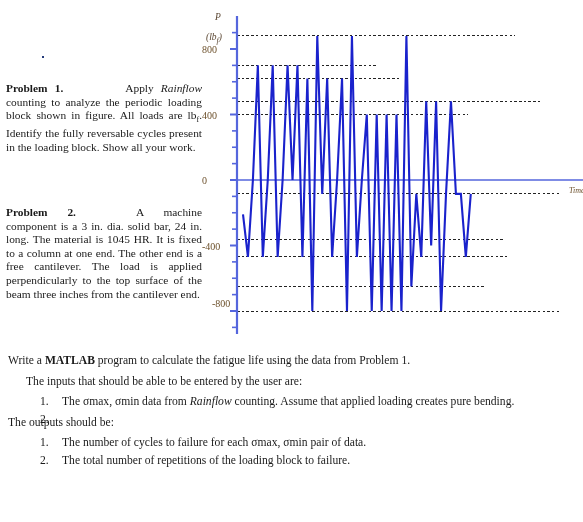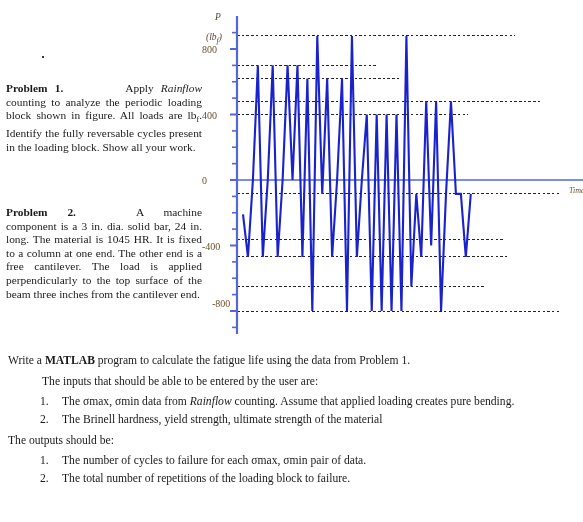--- a/index.html
+++ b/index.html
@@ -85,21 +85,21 @@
     left: 8px; top: 352px;
     width: 570px;
   }
   .btext {
     font-size: 11.6px;
     line-height: 17px;
   }
   .btext b { font-weight: bold; }
   .btext i { font-style: italic; }
   .line-0 { margin: 0 0 4px 0; }
-  .indent1 { margin: 0 0 4px 34px; }
+  .indent1 { margin: 0 0 4px 18px; }
   .numlist {
     margin: 0 0 4px 0;
     padding: 0;
     list-style: none;
   }
   .numlist li {
     position: relative;
     padding-left: 54px;
     margin-bottom: 2px;
     line-height: 16px;
@@ -185,21 +185,21 @@
 
     <p class="btext line-0"><span>Write a </span><b>MATLAB</b><span> program to calculate the fatigue life using the data from Problem 1.</span></p>
 
     <p class="btext indent1">The inputs that should be able to be entered by the user are:</p>
 
     <ul class="numlist btext">
       <li>
         <span class="num">1.</span><span>The σmax, σmin data from </span><i>Rainflow</i><span> counting. Assume that applied loading creates pure bending.</span>
       </li>
       <li>
-        <span class="num">2.</span><span>The Brinell hardness, yield strength, ultimate strength of the material</span>
+        <span class="num">2.</span>
       </li>
     </ul>
 
     <p class="btext line-0">The outputs should be:</p>
 
     <ul class="numlist btext">
       <li>
         <span class="num">1.</span><span>The number of cycles to failure for each σmax, σmin pair of data.</span>
       </li>
       <li>

